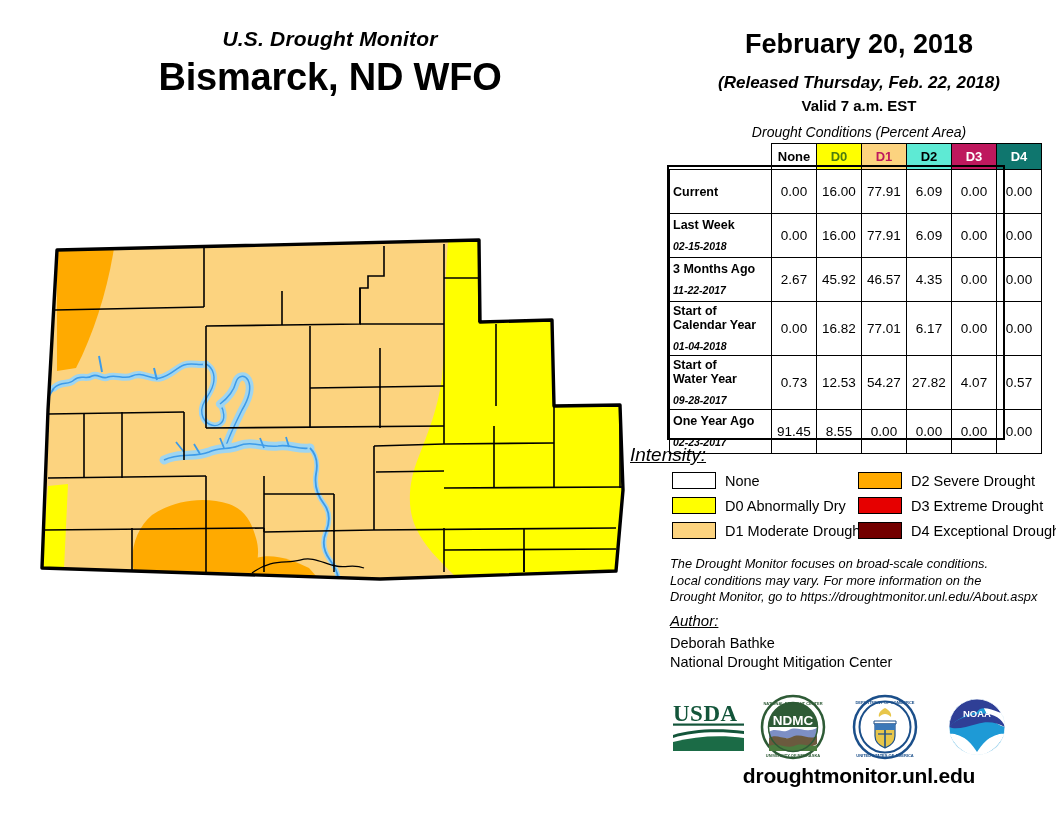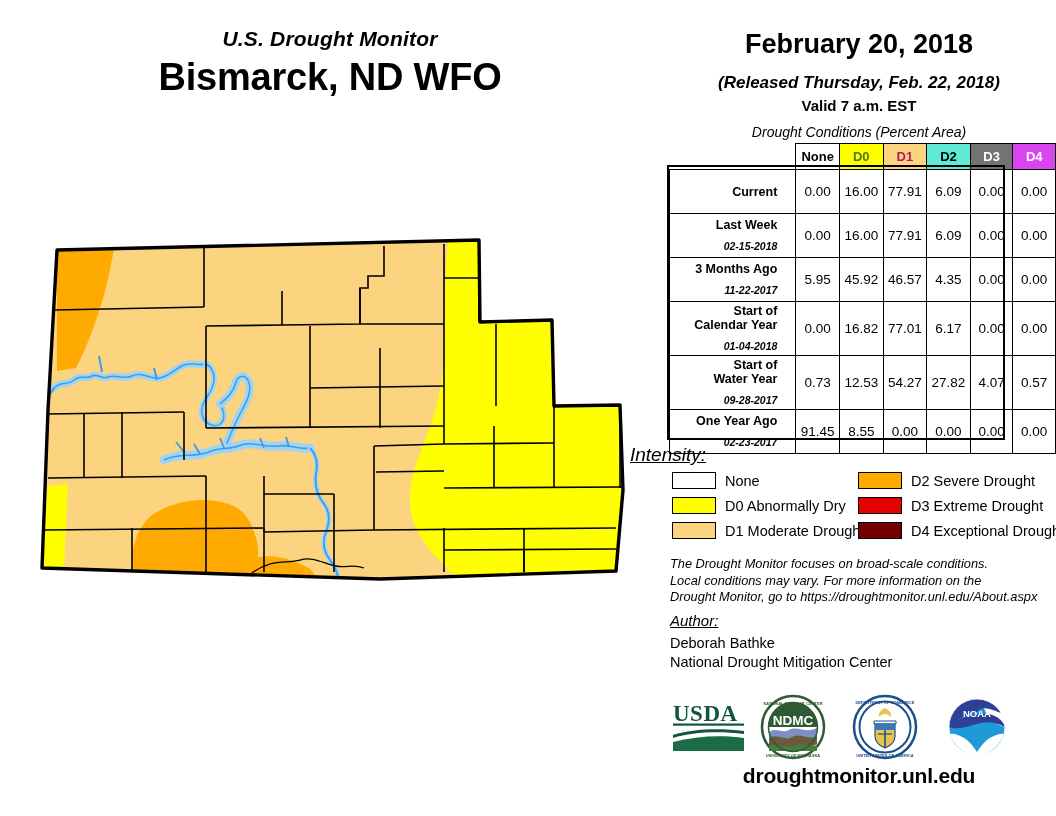--- a/index.html
+++ b/index.html
@@ -98,31 +98,31 @@
     font-weight: bold;
   }
   #cond-table thead th.corner {
     border: none;
     background: transparent;
   }
   th.hd-none { background:#ffffff; color:#000; width:44px; }
   th.hd-d0   { background:#ffff00; color:#4d7c0f; width:44px; }
   th.hd-d1   { background:#fcd37f; color:#be185d; width:44px; }
   th.hd-d2   { background:#5eead4; color:#000; width:44px; }
-  th.hd-d3   { background:#737373; color:#fff; width:44px; }
-  th.hd-d4   { background:#d946ef; color:#fff; width:44px; }
+  th.hd-d3   { background:#be185d; color:#fff; width:44px; }
+  th.hd-d4   { background:#0f766e; color:#fff; width:44px; }
 
   #cond-table tbody tr { height: 44px; }
   #cond-table tbody td.rowlabel {
     width: 95px;
-    text-align: right;
+    text-align: left;
     font-weight: bold;
     font-size: 12.5px;
     line-height: 14px;
-    padding: 2px 18px;
+    padding: 2px 3px;
   }
   #cond-table tbody td.rowlabel .sub {
     display: block;
     font-size: 10.5px;
     font-style: italic;
     font-weight: bold;
     line-height: 13px;
     margin-top: 8px;
   }
   #cond-table tbody td.val {
@@ -287,21 +287,21 @@
       <td class="val">77.91</td>
       <td class="val">6.09</td>
       <td class="val">0.00</td>
       <td class="val">0.00</td>
     </tr>
     <tr>
       <td class="rowlabel">
         <span>3 Months Ago</span>
         <span class="sub">11-22-2017</span>
       </td>
-      <td class="val">5.95</td>
+      <td class="val">2.67</td>
       <td class="val">45.92</td>
       <td class="val">46.57</td>
       <td class="val">4.35</td>
       <td class="val">0.00</td>
       <td class="val">0.00</td>
     </tr>
     <tr>
       <td class="rowlabel">
         <span class="multiline">Start of<br>Calendar Year</span>
         <span class="sub">01-04-2018</span>

